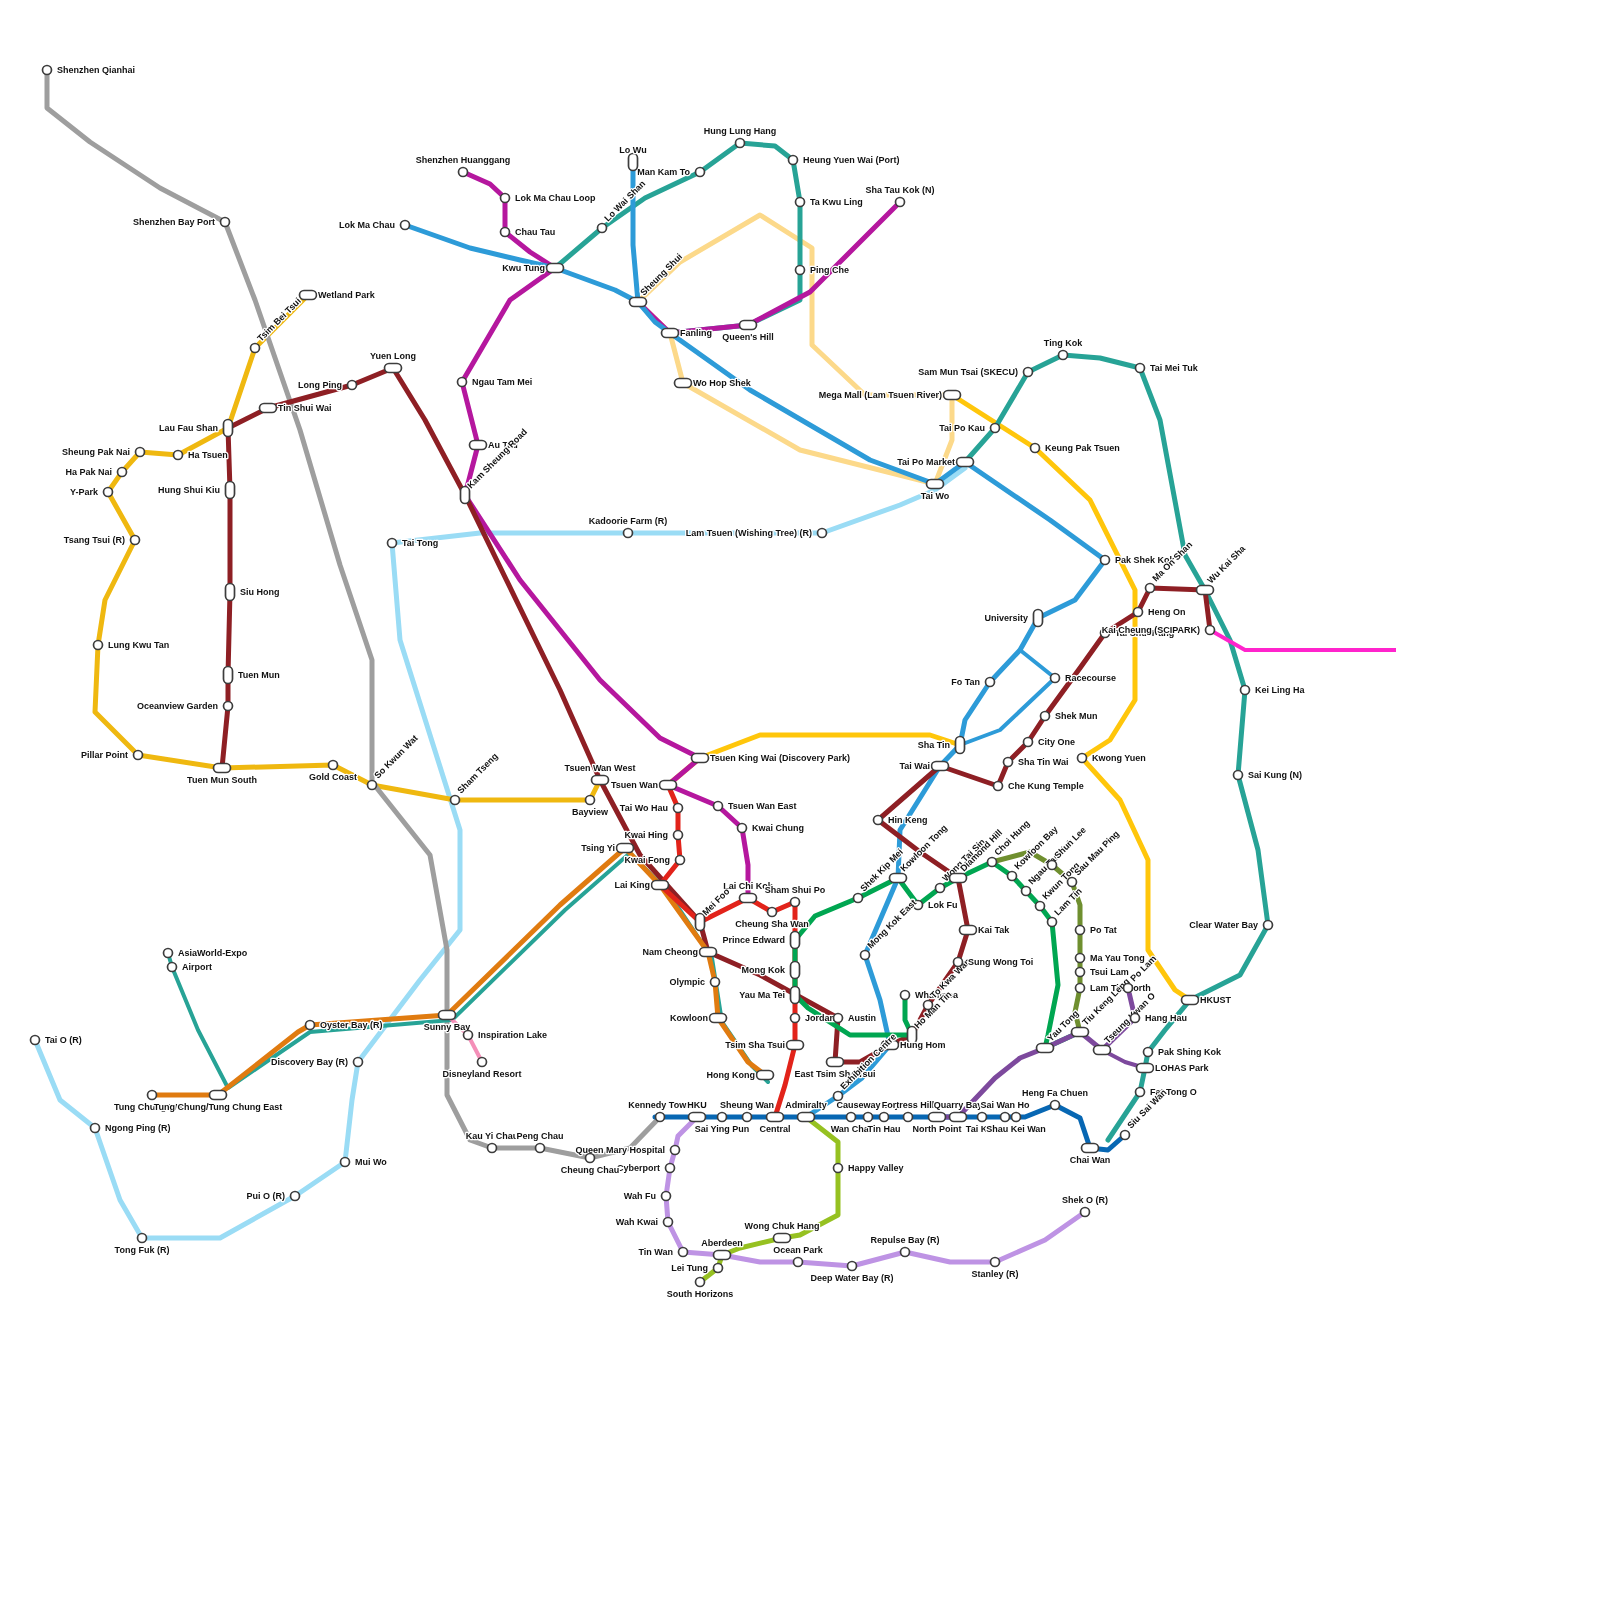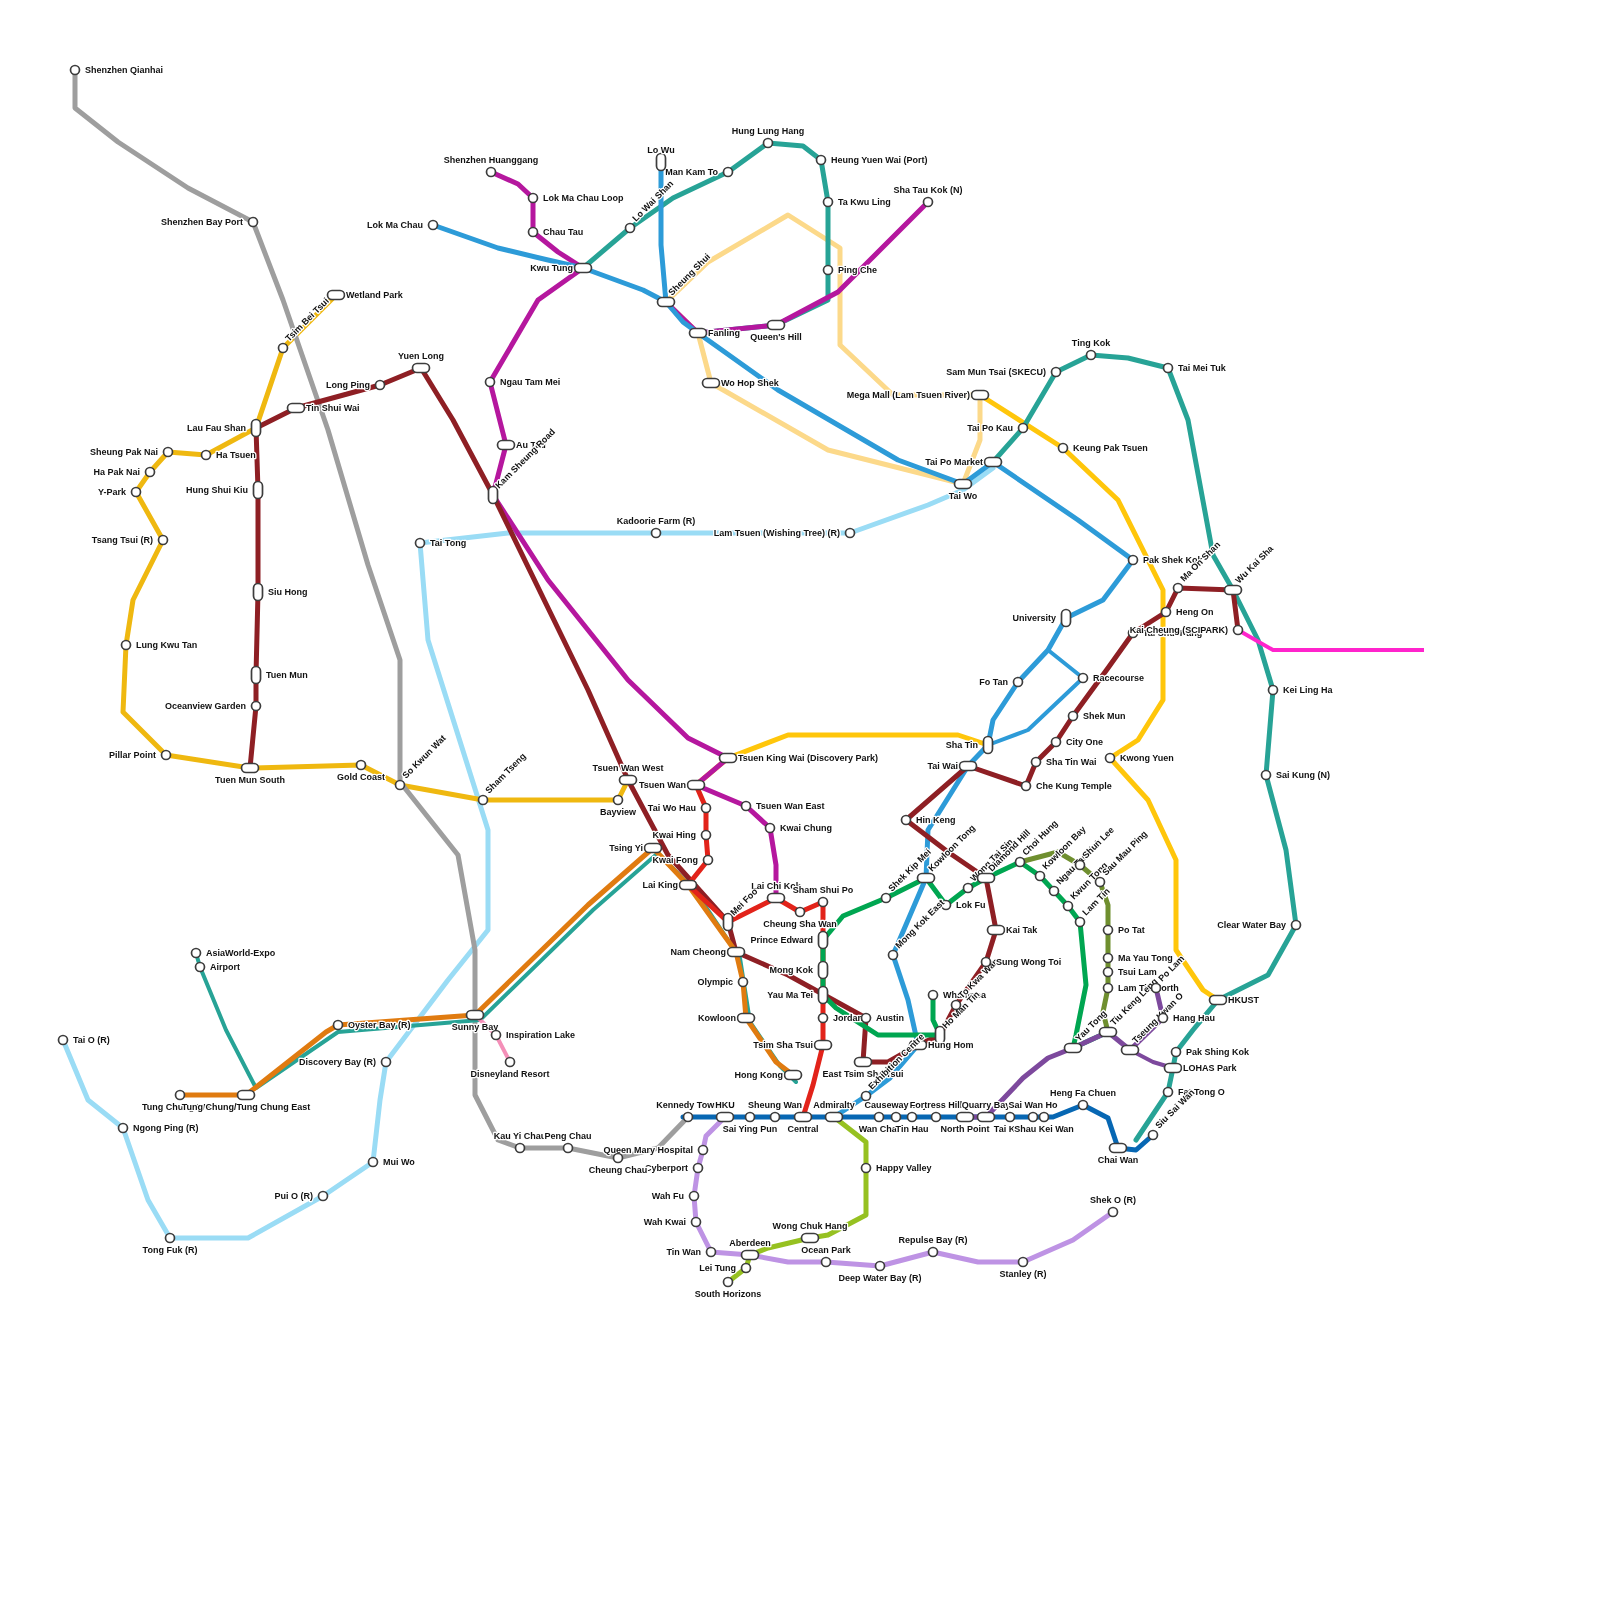--- a/index.html
+++ b/index.html
@@ -1,17 +1,17 @@
 <!DOCTYPE html>
 <html><head>
 <meta charset="utf-8">
 <style>
   html,body{margin:0;padding:0;background:#ffffff;}
   body{font-family:"Liberation Sans", sans-serif;}
-  .map-wrap{width:1396px;height:1600px;background:#ffffff;position:relative;overflow:hidden;padding-left:28px;}
+  .map-wrap{width:1396px;height:1600px;background:#ffffff;position:relative;overflow:hidden;}
   .map-wrap svg{display:block;width:1600px;height:1600px;}
   svg text{font-family:"Liberation Sans", sans-serif;font-weight:bold;fill:#111;
            paint-order:stroke;stroke:#ffffff;stroke-width:2.5px;stroke-linejoin:round;}
 </style>
 </head>
 <body>
 
 <div class="map-wrap">
   <svg id="map-svg" xmlns="http://www.w3.org/2000/svg" viewBox="0 0 1600 1600">
       <polyline points="35,1040 60,1100 95,1128 120,1200 142,1238 220,1238 295,1196 345,1162 352,1100 358,1062 420,980 460,930 460,830 400,640 392,543 480,533 628,533 822,533 900,505 935,490 965,468" fill="none" stroke="#9ADCF5" stroke-width="5" stroke-linecap="round" stroke-linejoin="round"></polyline>

